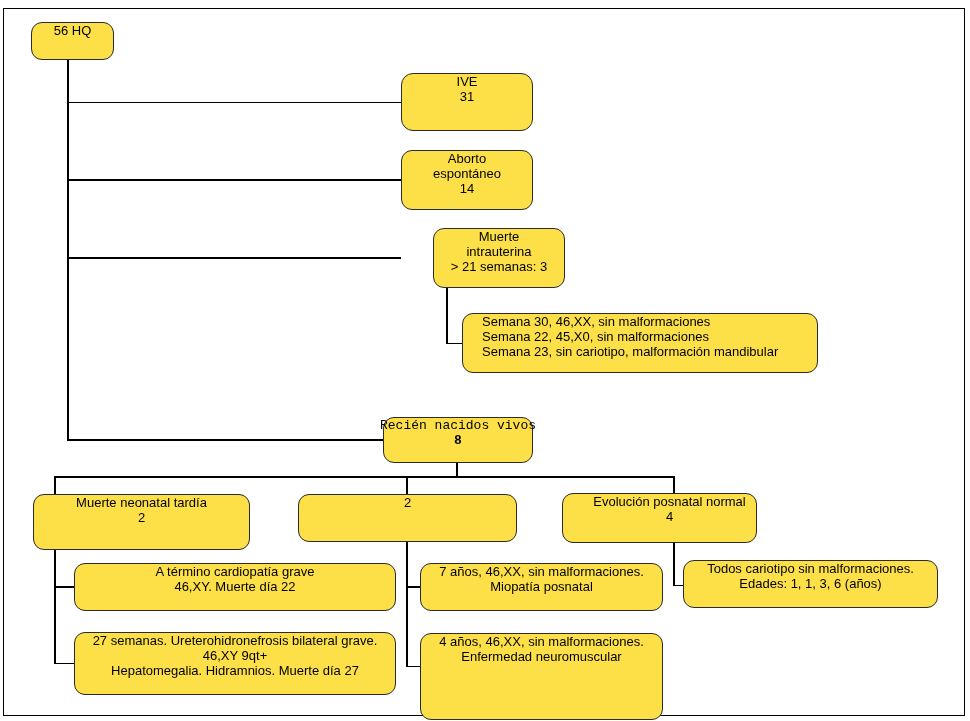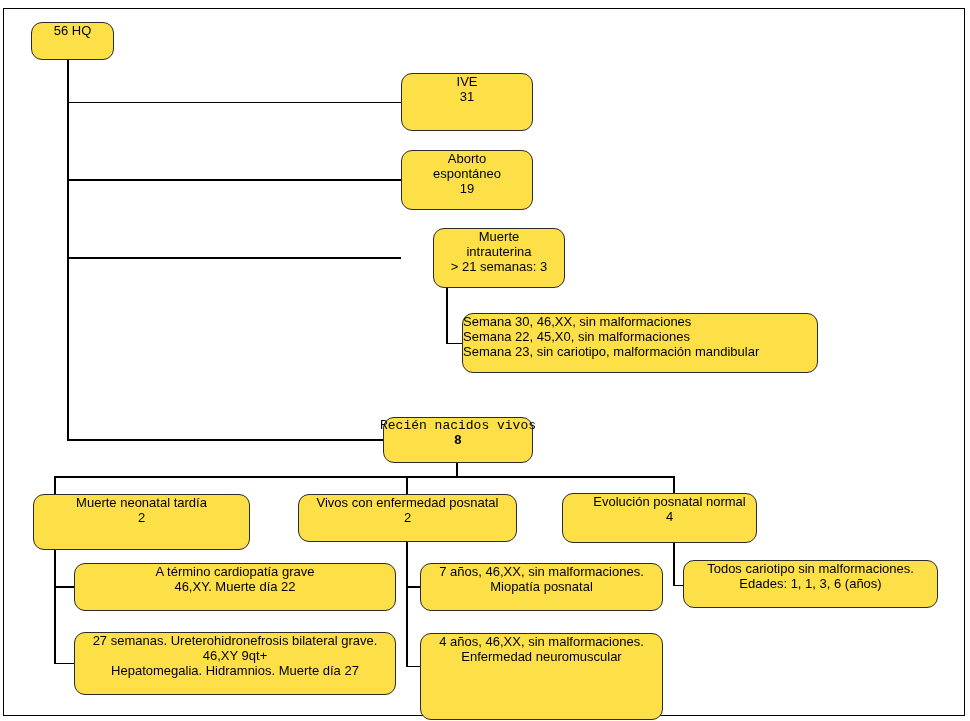--- a/index.html
+++ b/index.html
@@ -18,27 +18,27 @@
   .node {
     position:absolute; box-sizing:border-box;
     background:#fde047;
     border:1.4px solid #2b2b2b;
     border-radius:11px;
     display:flex; flex-direction:column; justify-content:flex-start; align-items:center;
     text-align:center;
     font-size:13px; line-height:15px;
     z-index:2;
   }
-  .node.left-align { align-items:flex-start; text-align:left; padding-left:0; padding-right:4px; }
+  .node.left-align { align-items:flex-start; text-align:left; padding-left:19px; padding-right:4px; }
   .node .ln { display:block; white-space:nowrap; }
   .bold { font-weight:bold; }
   .conn { position:absolute; background:#000; z-index:1; }
   
   #n-root  { left:31px;  top:22px;  width:83px;  height:38px; }
-  #n-ive   { left:401px; top:73px;  width:132px; height:58px; }
+  #n-ive   { left:401px; top:73px;  width:132px; height:58px;border-radius:12px; }
   #n-abo   { left:401px; top:150px; width:132px; height:60px; }
   #n-mi    { left:401px; top:228px; width:132px; height:60px;margin-left:32px; }
   #n-midet { left:462px; top:313px; width:356px; height:60px; }
   #n-rn    { left:383px; top:417px; width:150px; height:46px;font-family:Liberation Mono, monospace; }
   #n-mnt   { left:33px;  top:494px; width:217px; height:56px; }
   #n-vep   { left:298px; top:494px; width:219px; height:48px; }
   #n-epn   { left:562px; top:493px; width:195px; height:50px;padding-left:20px; }
   #n-card  { left:74px;  top:563px; width:322px; height:48px; }
   #n-uret  { left:74px;  top:632px; width:322px; height:63px; }
   #n-miop  { left:420px; top:563px; width:243px; height:48px; }
@@ -98,21 +98,21 @@
   </div>
 
   <div class="node" id="n-ive">
     <span class="ln">IVE</span>
     <span class="ln">31</span>
   </div>
 
   <div class="node" id="n-abo">
     <span class="ln">Aborto</span>
     <span class="ln">espontáneo</span>
-    <span class="ln">19</span>
+    <span class="ln">14</span>
   </div>
 
   <div class="node" id="n-mi">
     <span class="ln">Muerte</span>
     <span class="ln">intrauterina</span>
     <span class="ln">&gt; 21 semanas: 3</span>
   </div>
 
   <div class="node left-align" id="n-midet">
     <span class="ln">Semana 30, 46,XX, sin malformaciones</span>
@@ -124,21 +124,20 @@
     <span class="ln">Recién nacidos vivos</span>
     <span class="ln bold">8</span>
   </div>
 
   <div class="node" id="n-mnt">
     <span class="ln">Muerte neonatal tardía</span>
     <span class="ln">2</span>
   </div>
 
   <div class="node" id="n-vep">
-    <span class="ln">Vivos con enfermedad posnatal</span>
     <span class="ln">2</span>
   </div>
 
   <div class="node" id="n-epn">
     <span class="ln">Evolución posnatal normal</span>
     <span class="ln">4</span>
   </div>
 
   <div class="node" id="n-card">
     <span class="ln">A término cardiopatía grave</span>

